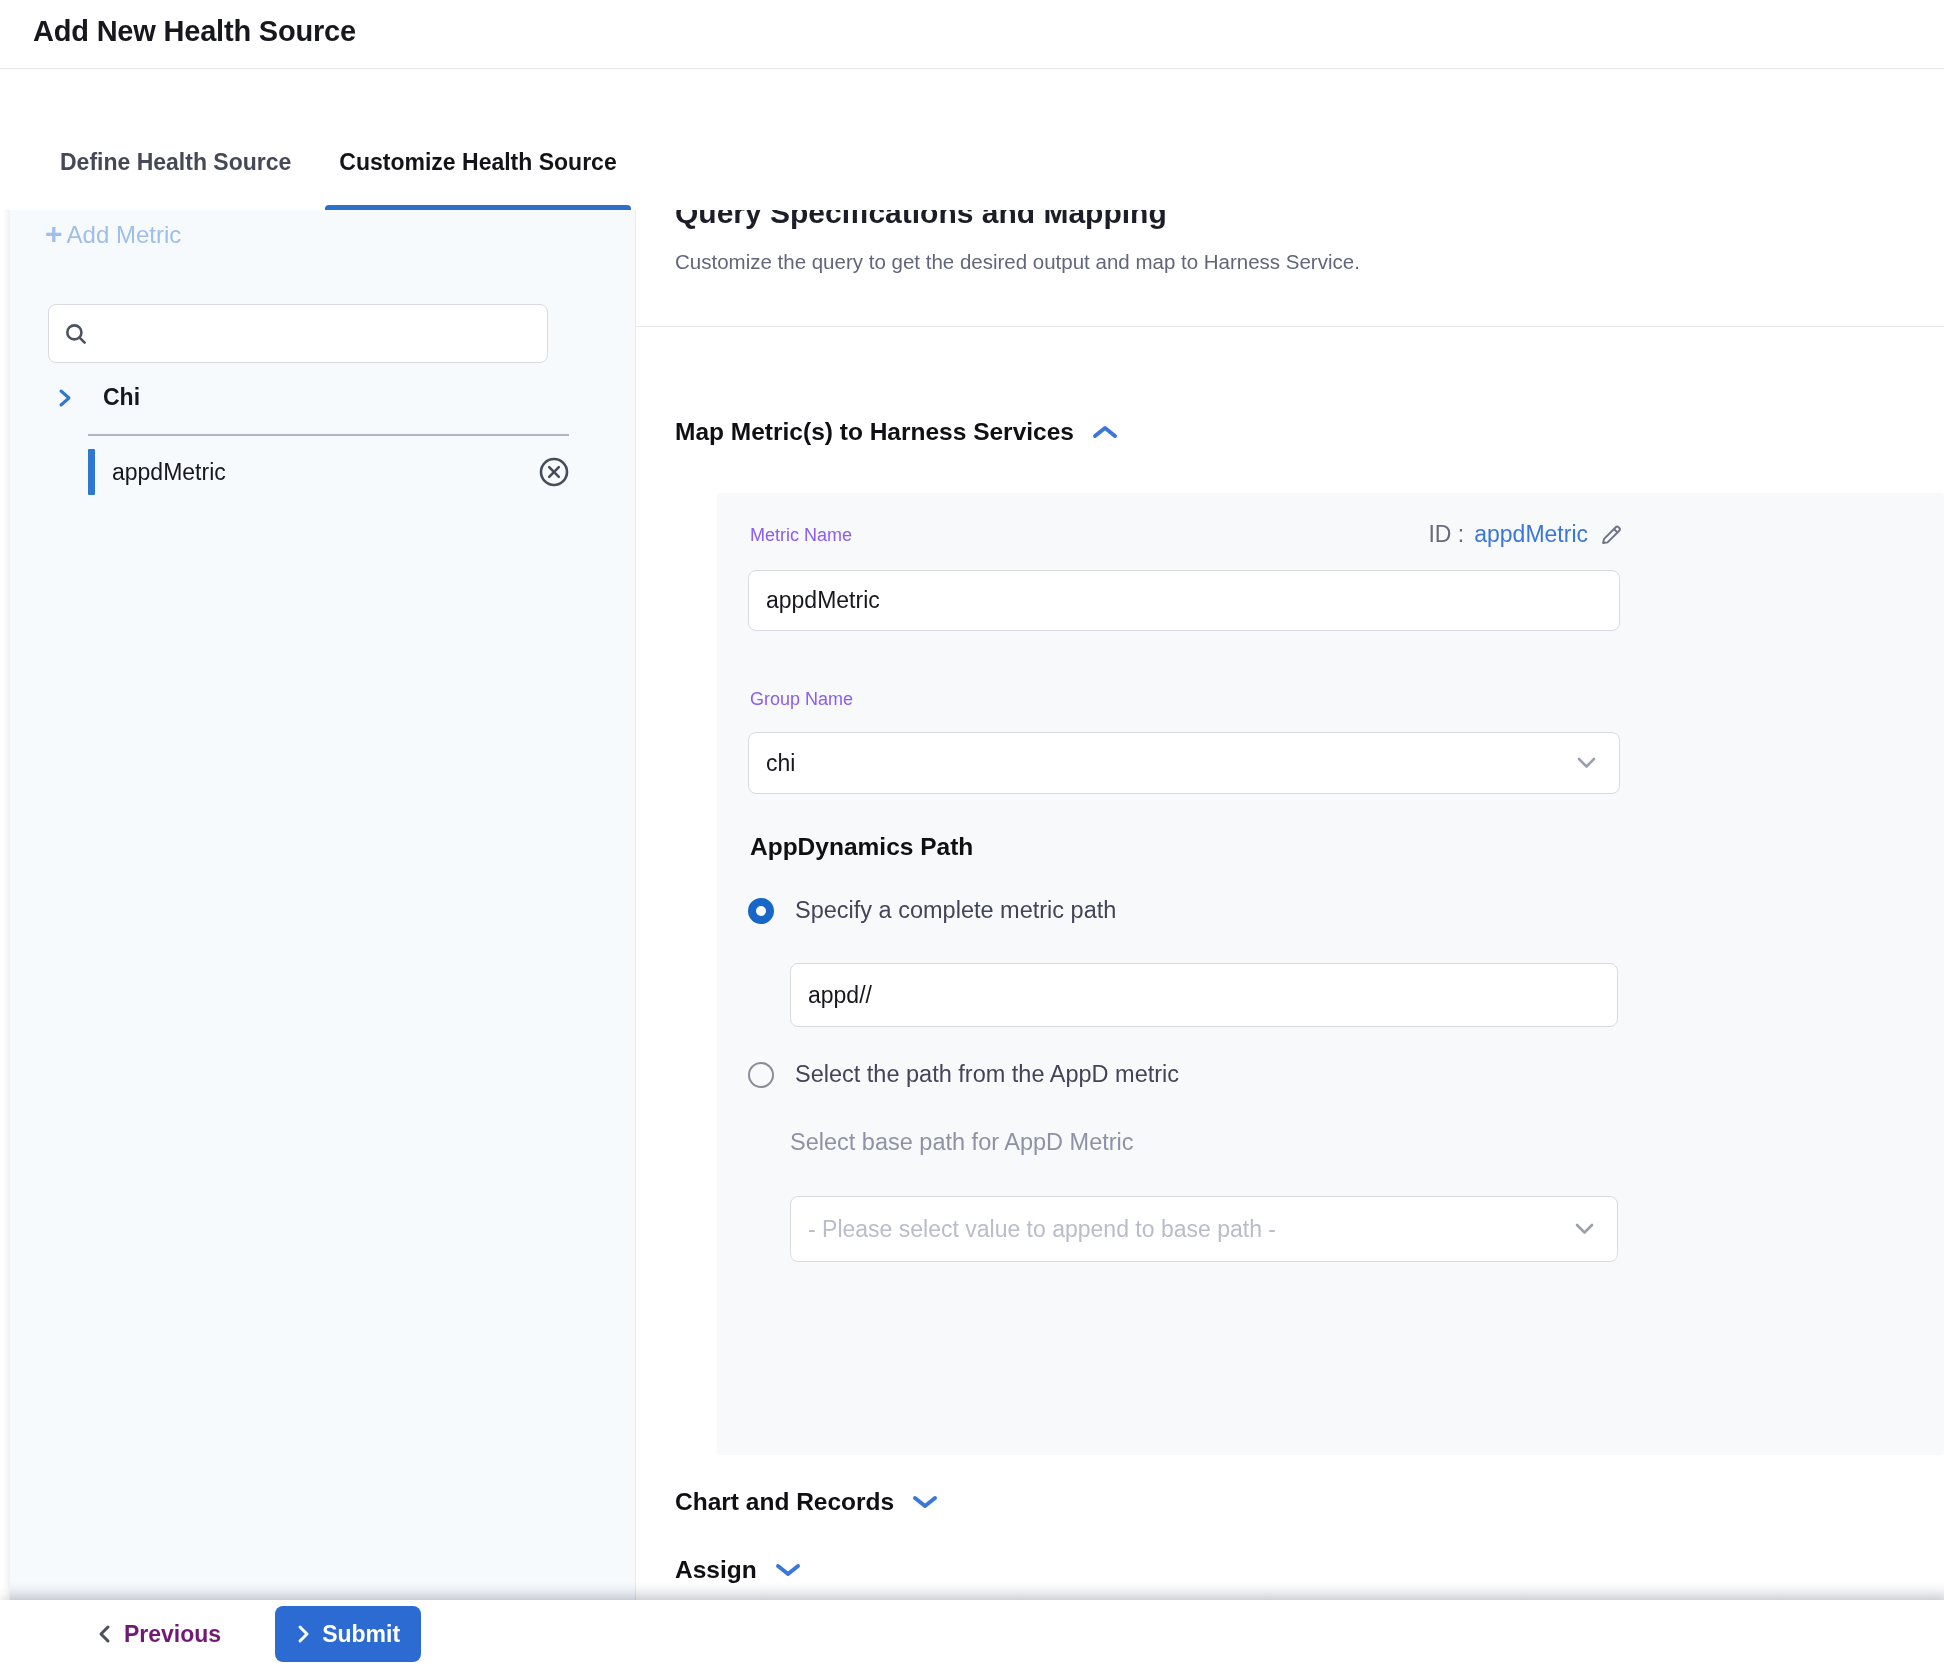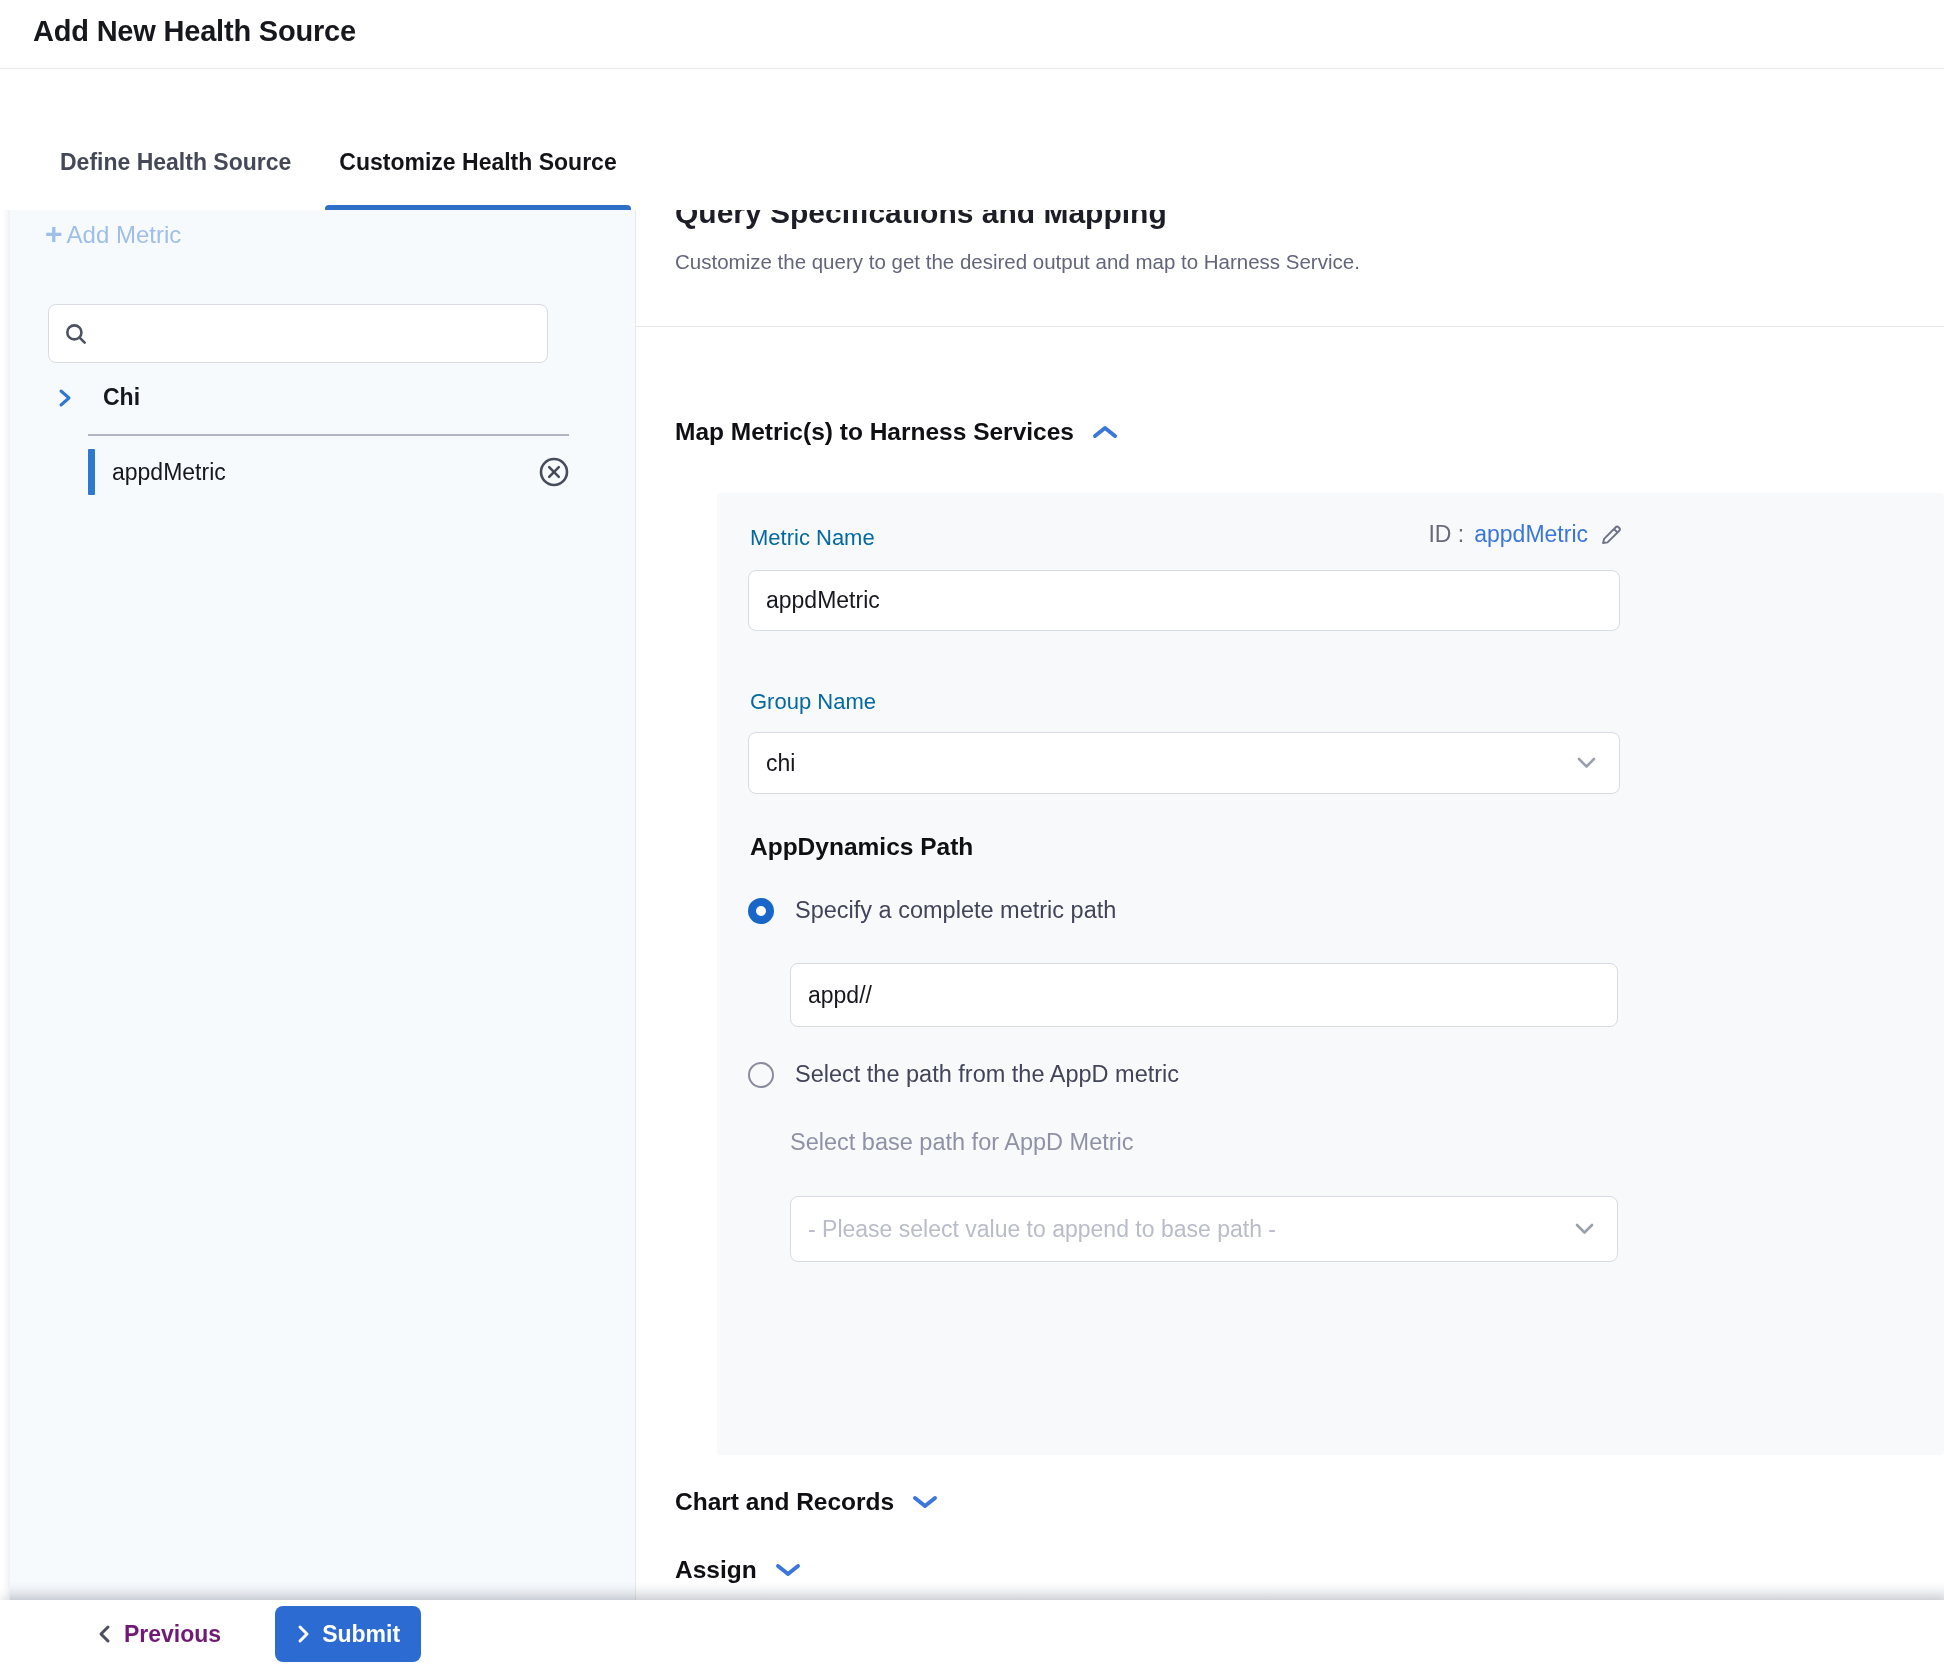--- a/index.html
+++ b/index.html
@@ -64,21 +64,21 @@
     border-top:1px solid #e7e7ec; }
   .sec-hdr { display:flex; align-items:center; gap:18px; font-size:24.5px; font-weight:700;
     color:#0f0f14; cursor:pointer; }
   .sec-hdr.map   { position:absolute; left:39px; top:252px; }
   .sec-hdr.chart { position:absolute; left:39px; top:1322px; }
   .sec-hdr.assign{ position:absolute; left:39px; top:1390px; }
 
   
   .panel { position:absolute; left:81px; top:327px; right:0; height:962px;
     background:#f8f9fa; border-radius:4px; }
-  .f-lbl { position:absolute; font-size:22px; color:#0369a1; }
+  .f-lbl { position:absolute; font-size:18px; color:#8b5cf6; }
   .metric-name-lbl { left:33px; top:32px; }
   .group-lbl { left:33px; top:196px; }
   .id-group { position:absolute; top:28px; right:319px; display:flex; align-items:center;
     gap:10px; font-size:23px; }
   .id-lbl { color:#676b7c; }
   .id-link { color:#3b76dc; text-decoration:none; cursor:pointer; }
   .txt { position:absolute; background:#fff; border:1px solid #d9dbe3; border-radius:8px;
     font-size:23px; color:#17171f; padding-left:17px; outline:none;
     font-family:"Liberation Sans", sans-serif; }
   .input1 { left:31px; top:77px;  width:872px; height:61px; }

